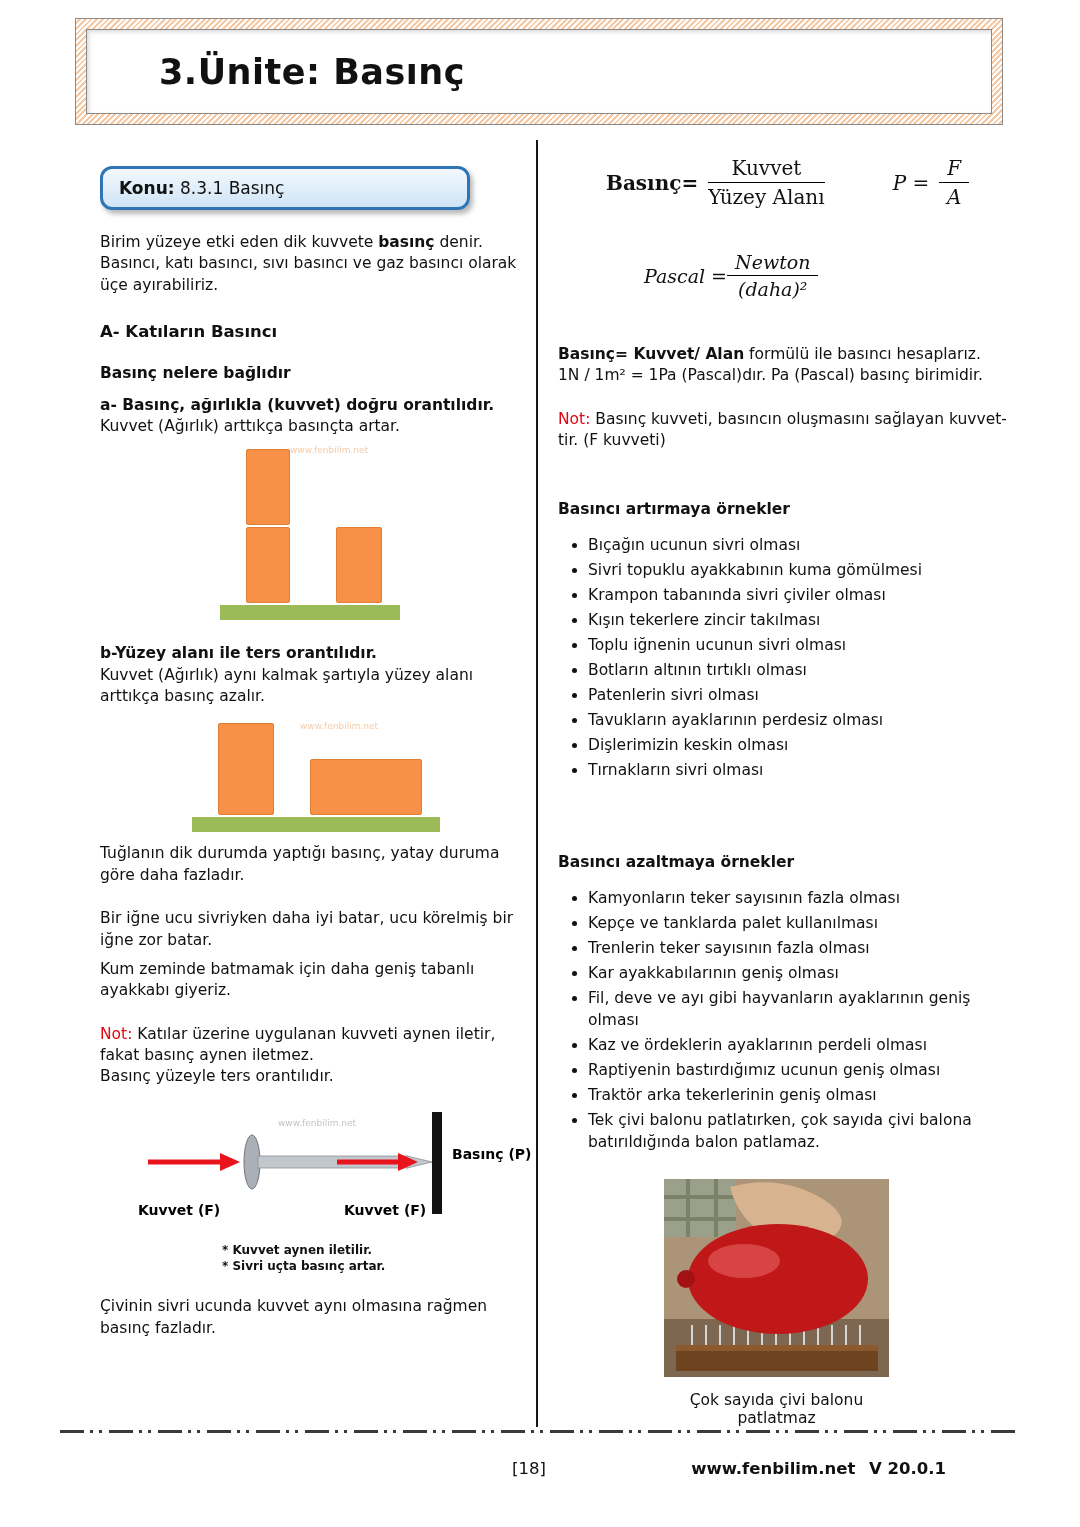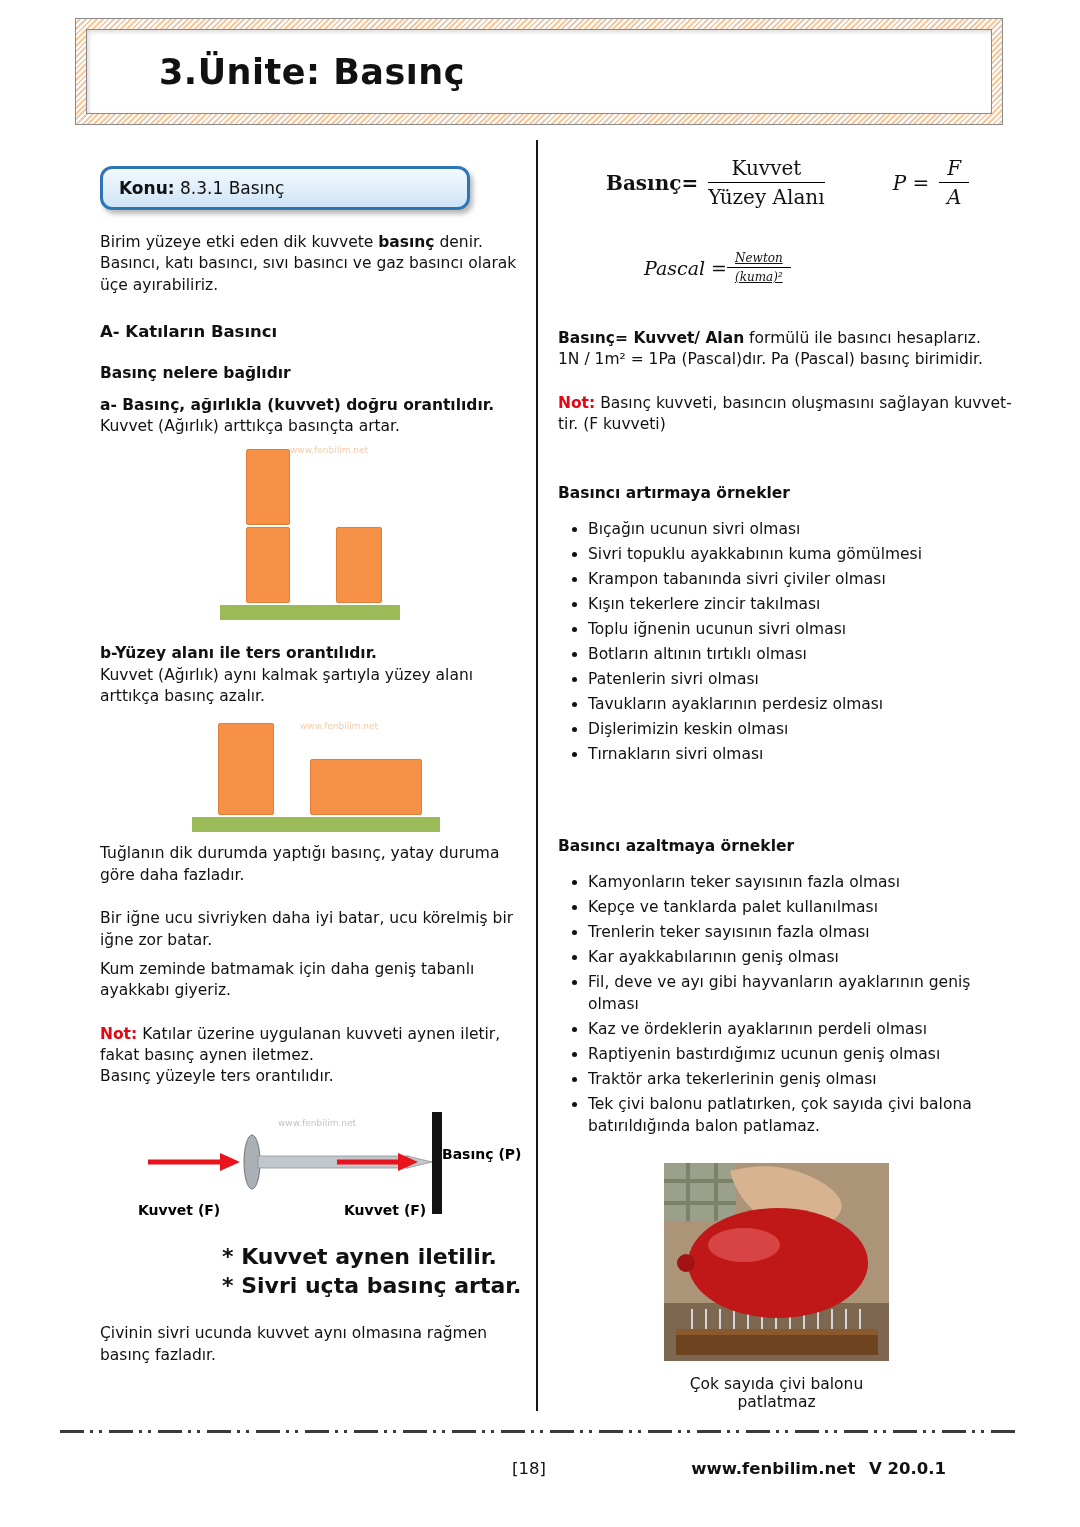--- a/index.html
+++ b/index.html
@@ -41,21 +41,21 @@
     top: 140px; left: 100px; right: 58px;
     display: flex;
     align-items: stretch;
   }
   .left-col  { width: 436px; flex: none; }
   .divider   { width: 2px; background: #161616; flex: none; }
   .right-col { flex: 1; padding-left: 20px; }
 
   p, .para { font-size: 15.5px; line-height: 1.38; }
   .b  { font-weight: bold; }
-  .red { color: #e30613; font-weight: bold; }
+  .red { color: #e30613; font-weight: normal; }
 
   
   .konu-box {
     margin-top: 26px;
     width: 370px;
     border: 3px solid #2f74b5;
     border-radius: 12px;
     background: linear-gradient(#f3f9fe, #cfe4f6);
     padding: 9px 16px;
     font-size: 17px;
@@ -94,35 +94,35 @@
   
   .b4 { left: 26px;  top: 0;    width: 56px;  height: 92px; }
   .b5 { left: 118px; top: 36px; width: 112px; height: 56px; }
   .g2 { left: 0; top: 94px; width: 248px; height: 15px; }
 
   
   .fig-nail { width: 400px; height: 128px; margin: 22px 0 0 32px; position: relative; }
   .nail-label { position: absolute; font-size: 14px; font-weight: bold; color:#000; }
   .lbl-force-left  { left: 6px;   top: 92px; }
   .lbl-force-right { left: 212px; top: 92px; }
-  .lbl-pressure    { left: 310px; top: 36px; }
-  .nail-notes { margin: 4px 0 0 122px; font-size: 22px; font-weight: bold; line-height: 1.35; }
+  .lbl-pressure    { left: 320px; top: 36px; }
+  .nail-notes { margin: 4px 0 0 122px; font-size: 12px; font-weight: bold; line-height: 1.35; }
 
   
   .formula-row {
     margin: 16px 0 0 48px;
     display: flex;
     align-items: center;
     font-family: "DejaVu Serif", serif;
     font-size: 20px;
   }
   .frac { display: inline-flex; flex-direction: column; text-align: center; vertical-align: middle; }
   .frac .num { border-bottom: 1.6px solid #000; padding: 0 8px 2px; }
   .frac .den { padding-top: 2px; }
-  .frac.small { font-size: 12px; text-decoration: underline; }
+  .frac.small { font-size: 19px; }
   .math-it { font-style: italic; }
   .lhs-bold { font-weight: bold; margin-right: 10px; }
   .p-eq { margin-left: 68px; margin-right: 10px; font-style: italic; }
   .pascal-row { margin: 42px 0 0 86px; display: flex; align-items: center;
                 font-family: "DejaVu Serif", serif; font-size: 19px; font-style: italic; }
   .pascal-row .lhs { }
 
   .list-heading { font-weight: bold; font-size: 15.5px; }
   ul.bullets { margin: 16px 0 0 0; padding-left: 30px; font-size: 15.5px; line-height: 1.42; }
   ul.bullets li { margin-bottom: 3px; }
@@ -239,21 +239,21 @@
         <span class="frac math-it">
           <span class="num">F</span>
           <span class="den">A</span>
         </span>
       </div>
 
       <div class="pascal-row">
         <span class="lhs">Pascal =</span>
         <span class="frac small">
           <span class="num">Newton</span>
-          <span class="den">(kuma)²</span>
+          <span class="den">(daha)²</span>
         </span>
       </div>
 
       <p style="margin-top:44px;">
         <span class="b">Basınç= Kuvvet/ Alan</span><span> formülü ile basıncı hesaplarız.</span><br>
         <span>1N / 1m² = 1Pa (Pascal)dır. Pa (Pascal) basınç birimidir.</span>
       </p>
 
       <p class="mt-md">
         <span class="red">Not:</span><span> Basınç kuvveti, basıncın oluşmasını sağlayan kuvvet-</span><br>

